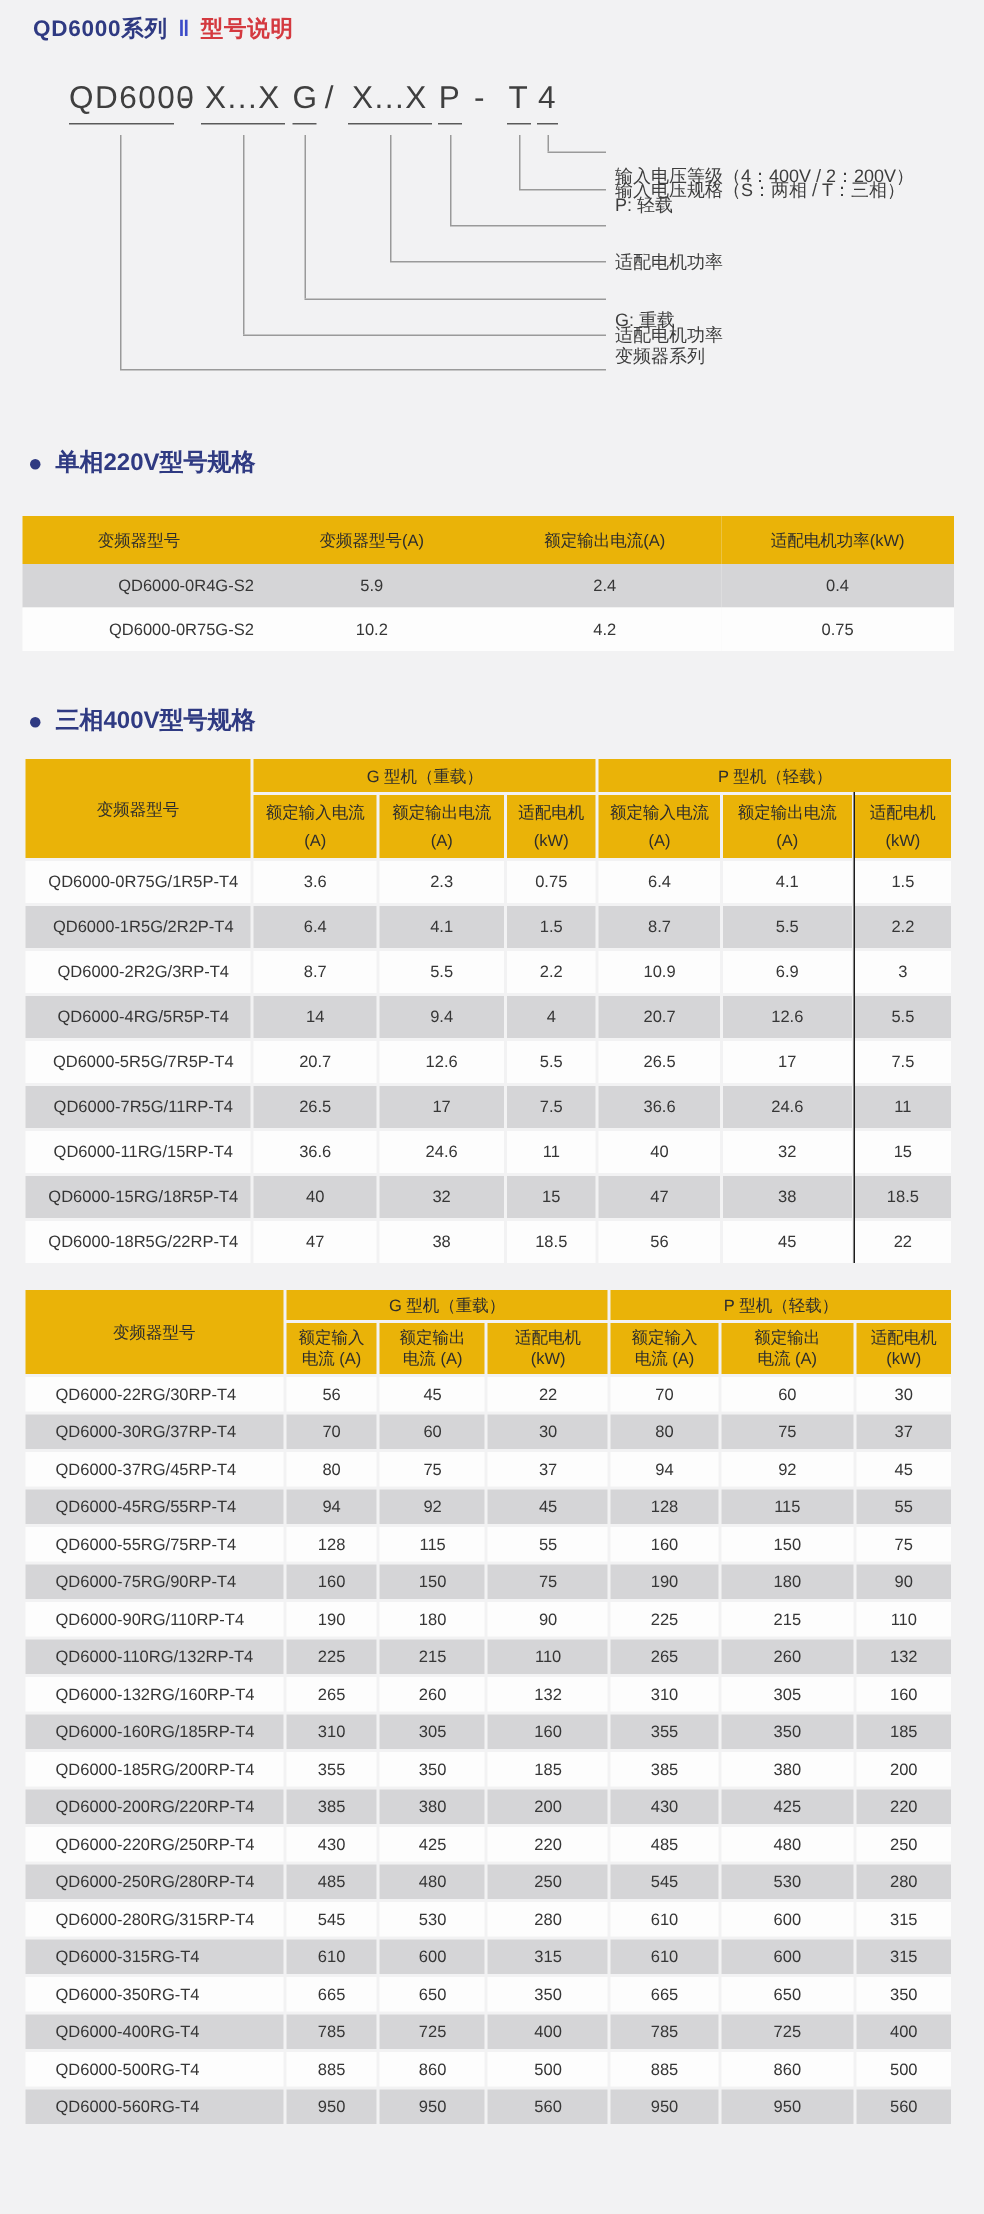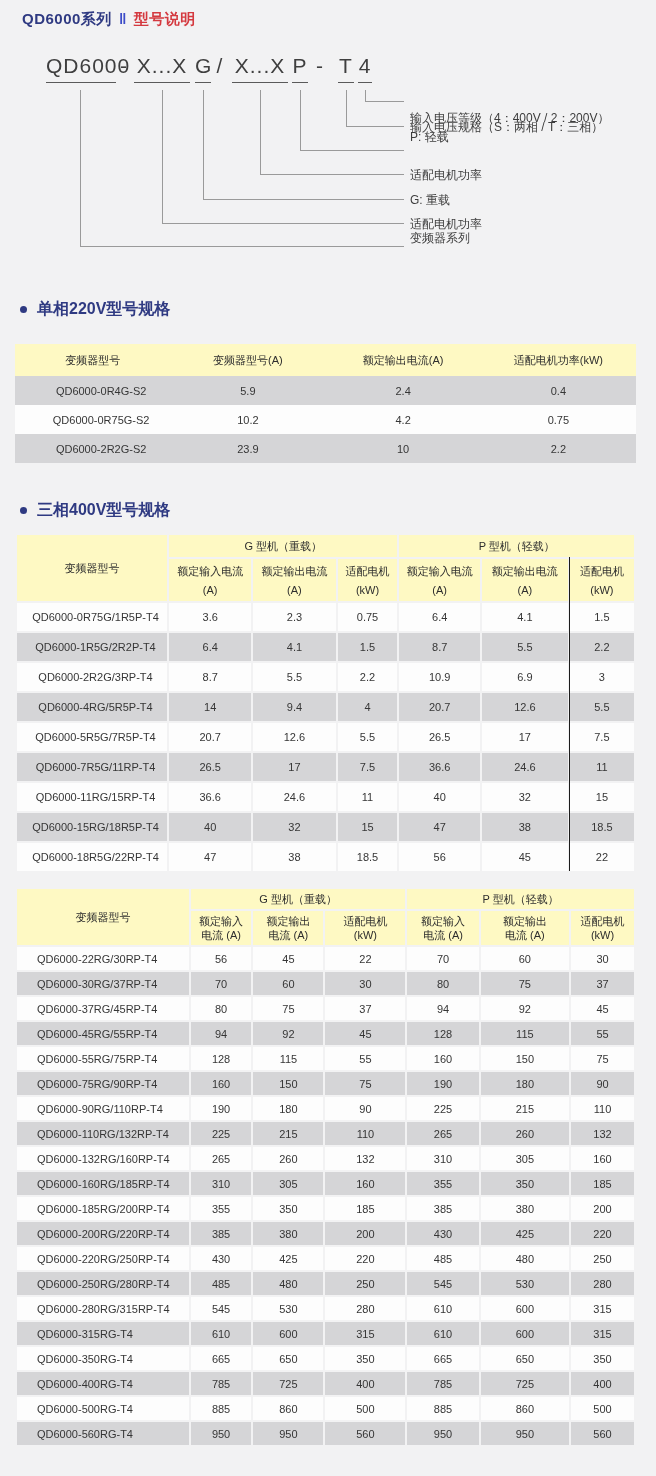--- a/index.html
+++ b/index.html
@@ -20,27 +20,27 @@
   .seg.u{border-bottom:1px solid #5a5a5a;padding-bottom:4px}
   .vline{position:absolute;width:1px;background:#9a9a9a}
   .hline{position:absolute;height:1px;background:#9a9a9a}
   .clabel{position:absolute;left:410px;font-size:12px;color:#3d3d3d;transform:translateY(-50%);white-space:nowrap}
   
   .sec-h{display:flex;align-items:center;margin:40px 0 0 20px;font-size:16px;font-weight:bold;color:#2f3a82;line-height:22px}
   .sec-h.second{margin-top:36px}
   .dot{width:7px;height:7px;border-radius:50%;background:#2f3a82;margin-right:10px;flex:0 0 auto}
   
   table{width:621px;margin-left:15px;font-size:11px;table-layout:fixed}
-  th{background:#fef9c3;color:#2d2d2d;font-weight:normal;text-align:center}
+  th{background:#eab308;color:#2d2d2d;font-weight:normal;text-align:center}
   td{text-align:center;color:#363636}
   
   .t1{border-collapse:collapse;margin-top:24px}
   .t1 th{height:30px}
   .t1 td{height:27px}
-  .t1 td:first-child{text-align:center;padding-left:18px}
+  .t1 td:first-child{text-align:right;padding-left:18px}
   .t1 tbody tr:nth-child(odd) td{background:#d5d5d7}
   .t1 tbody tr:nth-child(even) td{background:#fdfdfd}
   
   .t2,.t3{border-collapse:separate;border-spacing:2px}
   .t2wrap{position:relative;margin-top:12px}
   .t3{margin-top:14px}
   .t2 .gh th{height:20px}
   .t3 .gh th{height:18px}
   .t2 .sh th{height:40px}
   .t3 .sh th{height:32px}
@@ -87,21 +87,21 @@
   <div class="vline" style="left:300px;top:44px;height:60px"></div>
   <div class="hline" style="left:300px;top:104px;width:104px"></div>
   <span class="clabel" style="top:91px">P: 轻载</span>
 
   <div class="vline" style="left:260px;top:44px;height:84px"></div>
   <div class="hline" style="left:260px;top:128px;width:144px"></div>
   <span class="clabel" style="top:129px">适配电机功率</span>
 
   <div class="vline" style="left:203px;top:44px;height:109px"></div>
   <div class="hline" style="left:203px;top:153px;width:201px"></div>
-  <span class="clabel" style="top:154px">G: 重载</span>
+  <span class="clabel" style="top:168px">G: 重载</span>
 
   <div class="vline" style="left:162px;top:44px;height:133px"></div>
   <div class="hline" style="left:162px;top:177px;width:242px"></div>
   <span class="clabel" style="top:178px">适配电机功率</span>
 
   <div class="vline" style="left:80px;top:44px;height:156px"></div>
   <div class="hline" style="left:80px;top:200px;width:324px"></div>
   <span class="clabel" style="top:192px">变频器系列</span>
 </div>
 
@@ -130,26 +130,20 @@
         <td>QD6000-0R4G-S2</td>
         <td>5.9</td>
         <td>2.4</td>
         <td>0.4</td>
       </tr>
       <tr>
         <td>QD6000-0R75G-S2</td>
         <td>10.2</td>
         <td>4.2</td>
         <td>0.75</td>
-      </tr>
-      <tr>
-        <td>QD6000-2R2G-S2</td>
-        <td>23.9</td>
-        <td>10</td>
-        <td>2.2</td>
       </tr>
     </tbody>
 </table>
 
 <h2 class="sec-h second">
   <span class="dot"></span>
   <span>三相400V型号规格</span>
 </h2>
 
 <div class="t2wrap">

